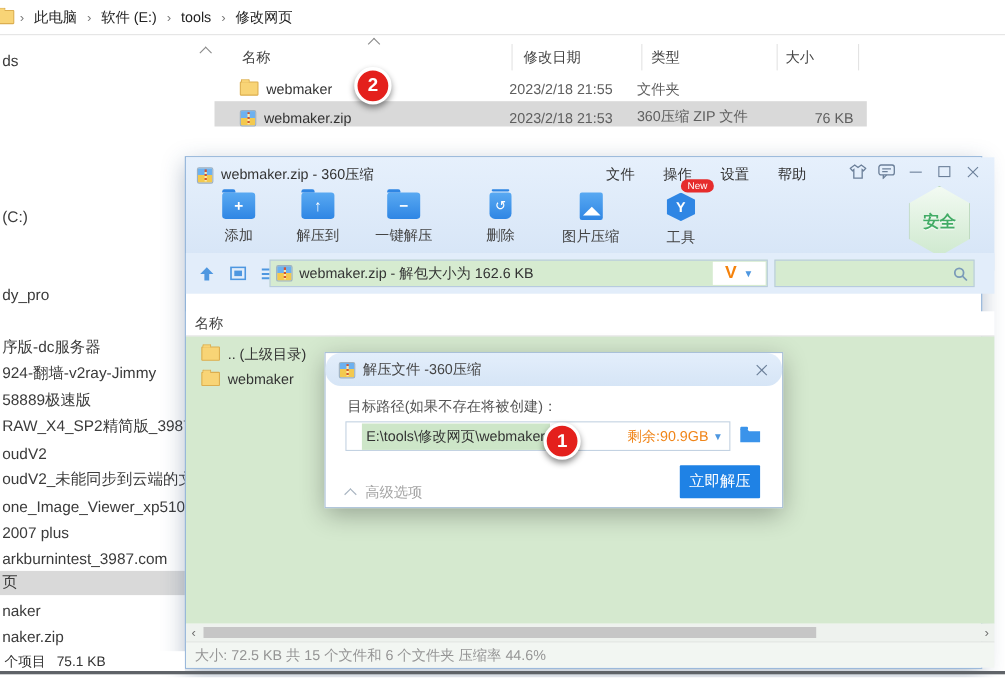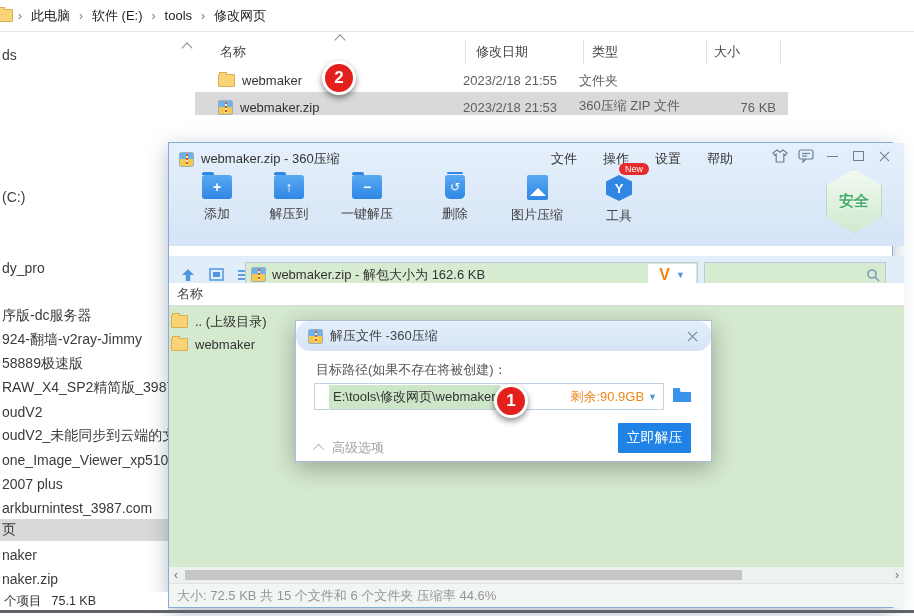--- a/index.html
+++ b/index.html
@@ -58,32 +58,32 @@
   .tb-img{width:21px;height:25px;background:linear-gradient(#59a9f2,#2f86e4);border-radius:2px;position:relative;overflow:hidden;}
   .tb-img::after{content:"";position:absolute;left:3px;bottom:4px;border-left:8px solid transparent;border-right:8px solid transparent;border-bottom:8px solid #fff;}
   .tb-hex{width:26px;height:26px;background:#2f86e4;clip-path:polygon(50% 0,100% 25%,100% 75%,50% 100%,0 75%,0 25%);
           display:flex;align-items:center;justify-content:center;color:#fff;font-weight:bold;font-size:13px;}
   .new-badge{position:absolute;top:-12px;right:6px;background:#e62c2c;color:#fff;font-size:9px;padding:1px 6px;border-radius:8px;}
   .safe-hex{position:absolute;left:657px;top:26px;width:56px;height:64px;
             background:linear-gradient(#f2faf2,#cfe9cf);clip-path:polygon(50% 0,100% 25%,100% 75%,50% 100%,0 75%,0 25%);
             display:flex;align-items:center;justify-content:center;color:#43ac66;font-weight:bold;font-size:15px;
             text-shadow:0 1px 1px #fff;border:1px solid #bcd9bc;box-sizing:border-box;}
 
-  .addr-row{left:0;top:113px;width:735px;height:37px;background:#e2edfa;display:flex;align-items:center;}
+  .addr-row{left:0;top:87px;width:735px;height:37px;background:#e2edfa;display:flex;align-items:center;}
   .addr-input{position:absolute;left:76px;top:6px;width:453px;height:25px;background:#d6ebd0;border:1px solid #b7cbdf;
               box-sizing:border-box;display:flex;align-items:center;padding-left:5px;gap:6px;}
   .addr-cap{position:absolute;right:1px;top:1px;bottom:1px;width:48px;background:#fff;display:flex;align-items:center;justify-content:center;gap:6px;}
   .v-logo{color:#f5820c;font-weight:bold;font-size:16px;}
   .dd{color:#4e97e0;font-size:9px;}
   .search-box{position:absolute;left:535px;top:6px;width:182px;height:25px;background:#d6ebd0;border:1px solid #b7cbdf;
               box-sizing:border-box;display:flex;align-items:center;justify-content:flex-end;padding-right:5px;}
 
   .zip-colhead{left:0;top:140px;width:735px;height:23px;background:#fff;border-bottom:1px solid #dcdcdc;display:flex;align-items:center;padding-left:8px;box-sizing:border-box;color:#444;}
   .zip-list{left:0;top:163px;width:735px;height:261px;background:#d5e9cf;}
-  .zip-entry{display:flex;align-items:center;gap:7px;height:23px;padding-left:2px;color:#333;}
+  .zip-entry{display:flex;align-items:center;gap:7px;height:23px;padding-left:14px;color:#333;}
   .hscroll{left:0;top:424px;width:735px;height:16px;background:#eef2ee;display:flex;align-items:center;}
   .hthumb{position:absolute;left:16px;top:3px;width:557px;height:10px;background:#c6c6c6;}
   .scroll-ar{color:#6e6e6e;font-size:12px;width:14px;text-align:center;}
   .zip-status{left:0;top:440px;width:735px;height:24px;background:#f2f6f2;display:flex;align-items:center;padding-left:8px;box-sizing:border-box;color:#959595;border-top:1px solid #e0e4e0;}
 
   
   #dlg{left:295px;top:320px;width:417px;height:142px;background:#fff;border:1px solid #a9c0d8;
        box-shadow:0 6px 22px rgba(0,0,0,.3);box-sizing:border-box;z-index:30;}
   .dlg-title{left:0;top:0;width:415px;height:30px;background:linear-gradient(#e3eefb,#d6e5f6);display:flex;align-items:center;gap:7px;padding-left:12px;box-sizing:border-box;color:#444;border-radius:14px;}
   .dlg-label{left:20px;top:40px;color:#555;}

